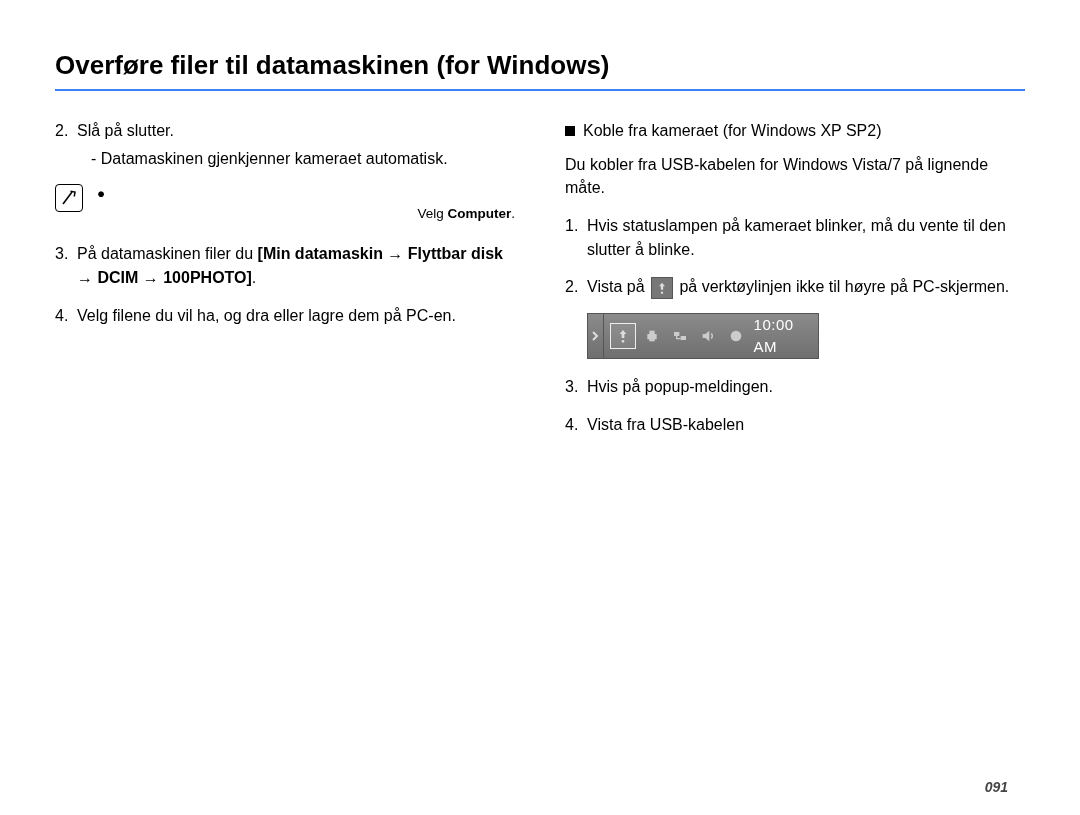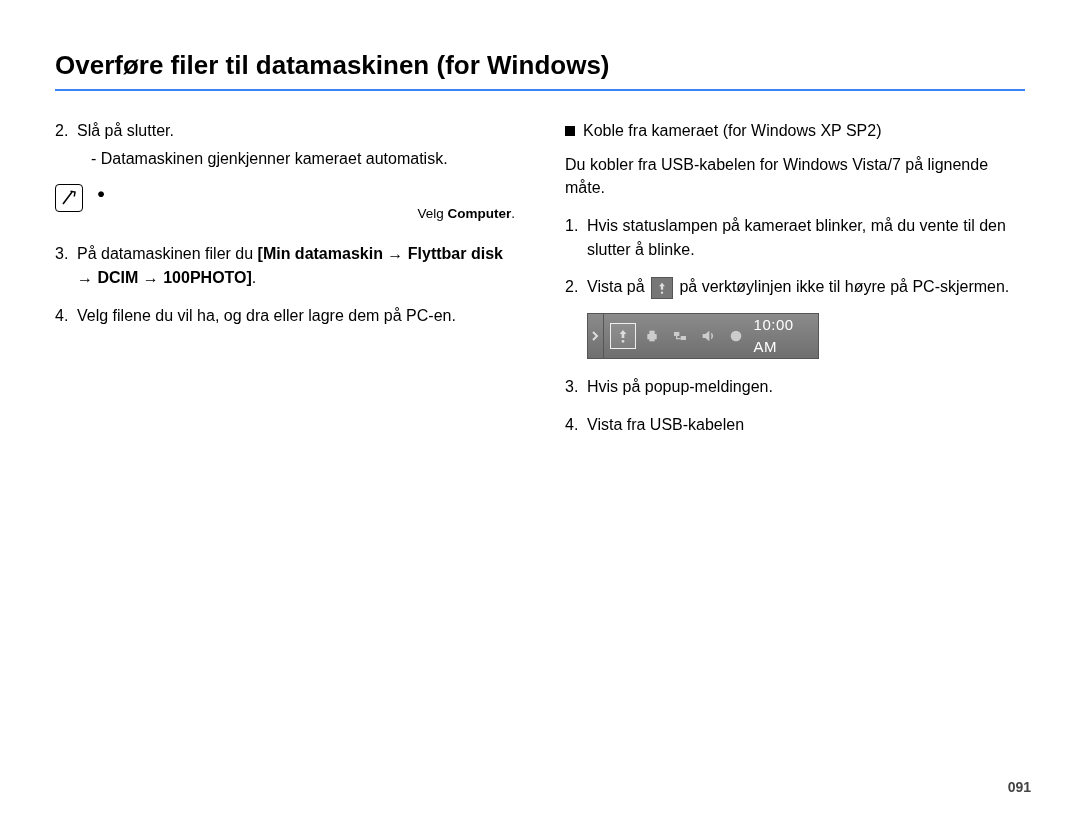--- a/index.html
+++ b/index.html
@@ -135,24 +135,25 @@
     background: rgba(255,255,255,0.08);
   }
   .tray-time {
     margin-left: auto;
     padding-right: 10px;
     font-size: 15px;
     letter-spacing: 0.5px;
   }
   .pagenum {
     position: absolute;
-    right: 49px;
+    right: 72px;
     bottom: 20px;
     font-size: 14px;
     font-weight: bold;
+    font-style: italic;
     color: #444;
   }
   b { font-weight: bold; }
 </style>
 </head>
 <body>
 
 <div class="page">
 
   <div class="title">Overføre filer til datamaskinen (for Windows)</div>

